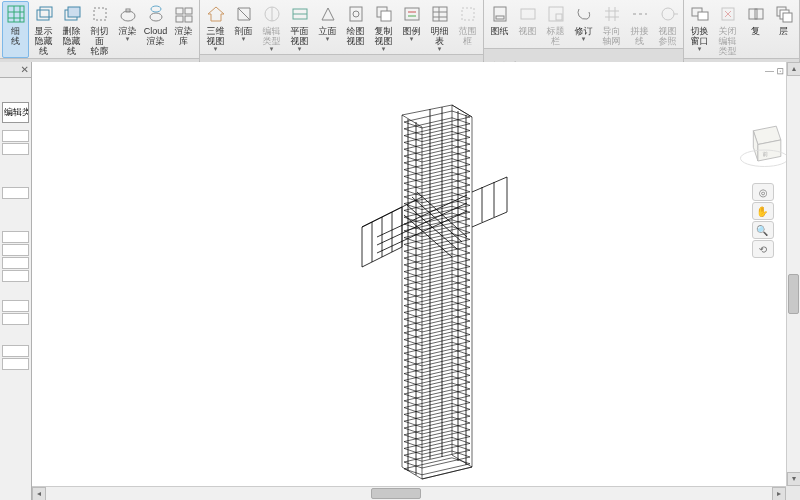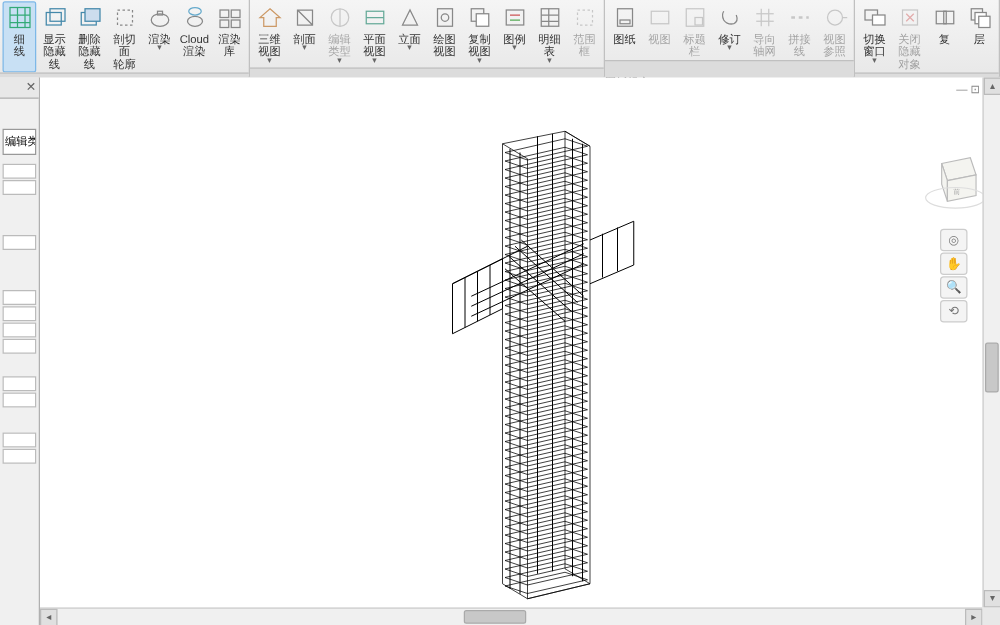--- a/index.html
+++ b/index.html
@@ -315,21 +315,21 @@
         </div>
         <div class="rbtn disabled">
           <div class="ico">
             <svg width="20" height="20">
               <rect x="4" y="4" width="12" height="12" fill="none" stroke="#888"></rect>
               <line x1="7" y1="7" x2="13" y2="13" stroke="#c44"></line>
               <line x1="13" y1="7" x2="7" y2="13" stroke="#c44"></line>
             </svg>
           </div>
           <div class="lbl">关闭
-隐藏对象</div>
+编辑类型</div>
         </div>
         <div class="rbtn">
           <div class="ico">
             <svg width="20" height="20">
               <rect x="3" y="5" width="8" height="10" fill="none" stroke="#888"></rect>
               <rect x="9" y="5" width="8" height="10" fill="none" stroke="#888"></rect>
             </svg>
           </div>
           <div class="lbl">复</div>
         </div>

